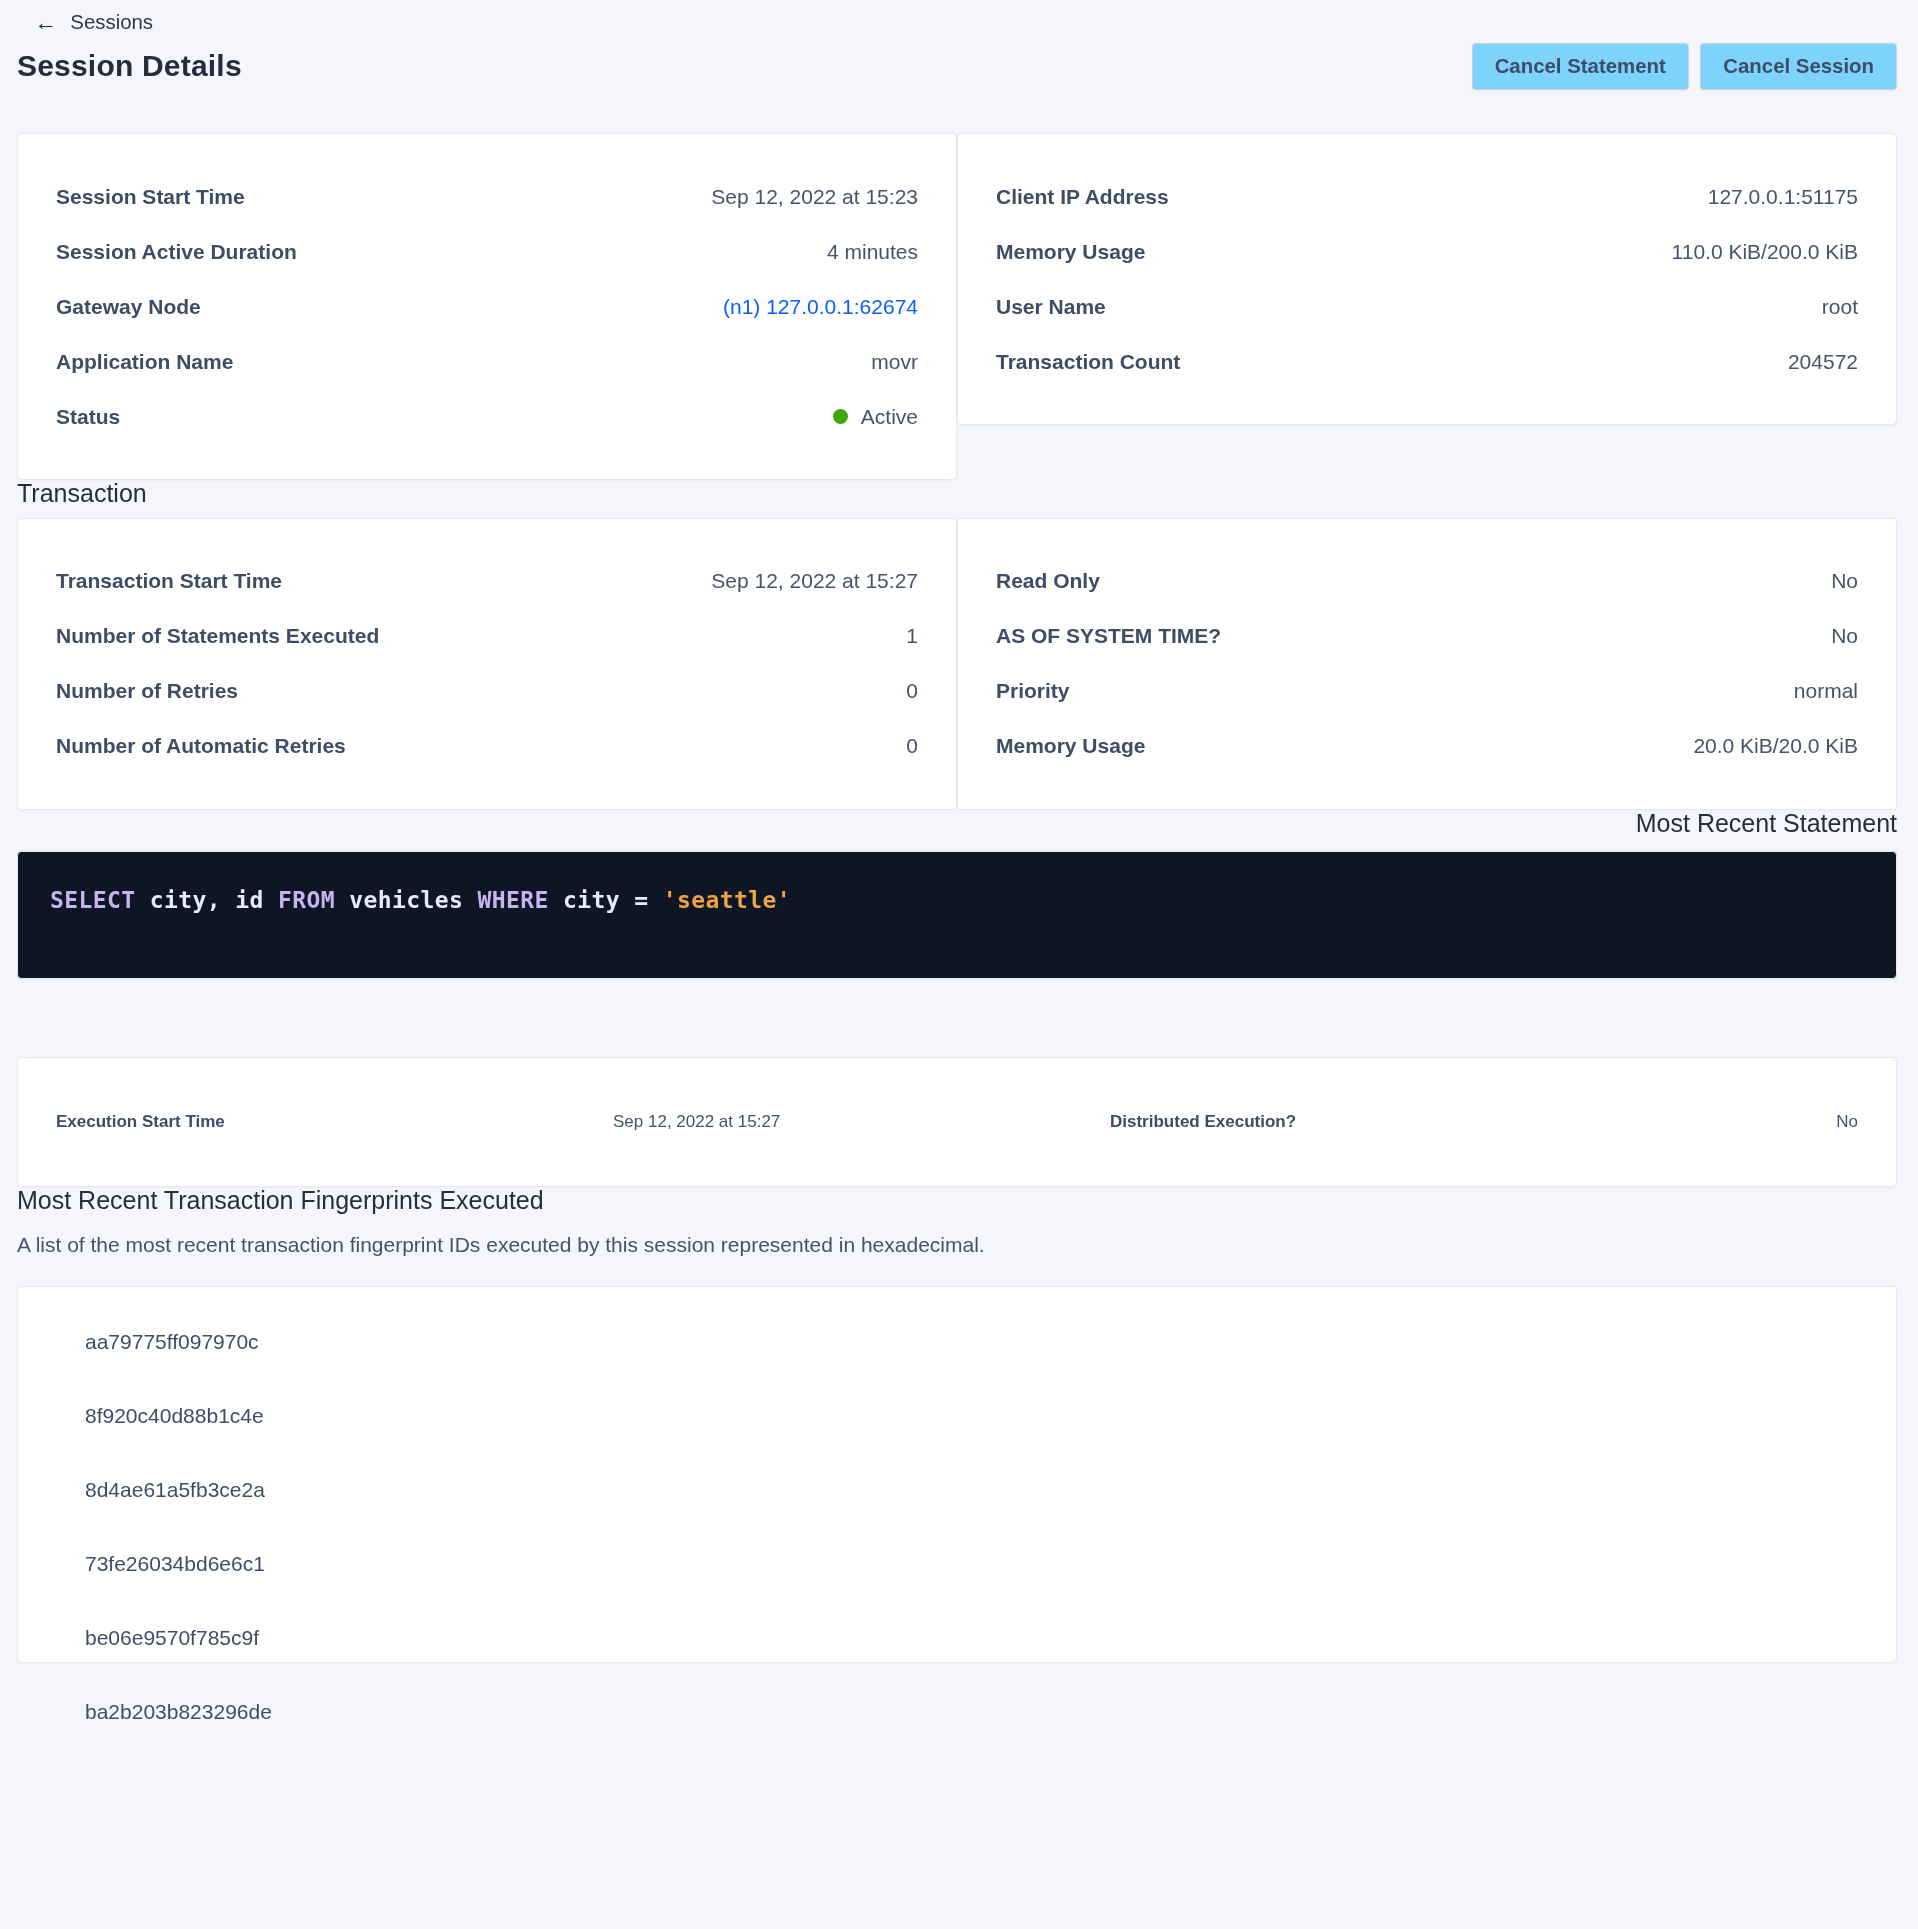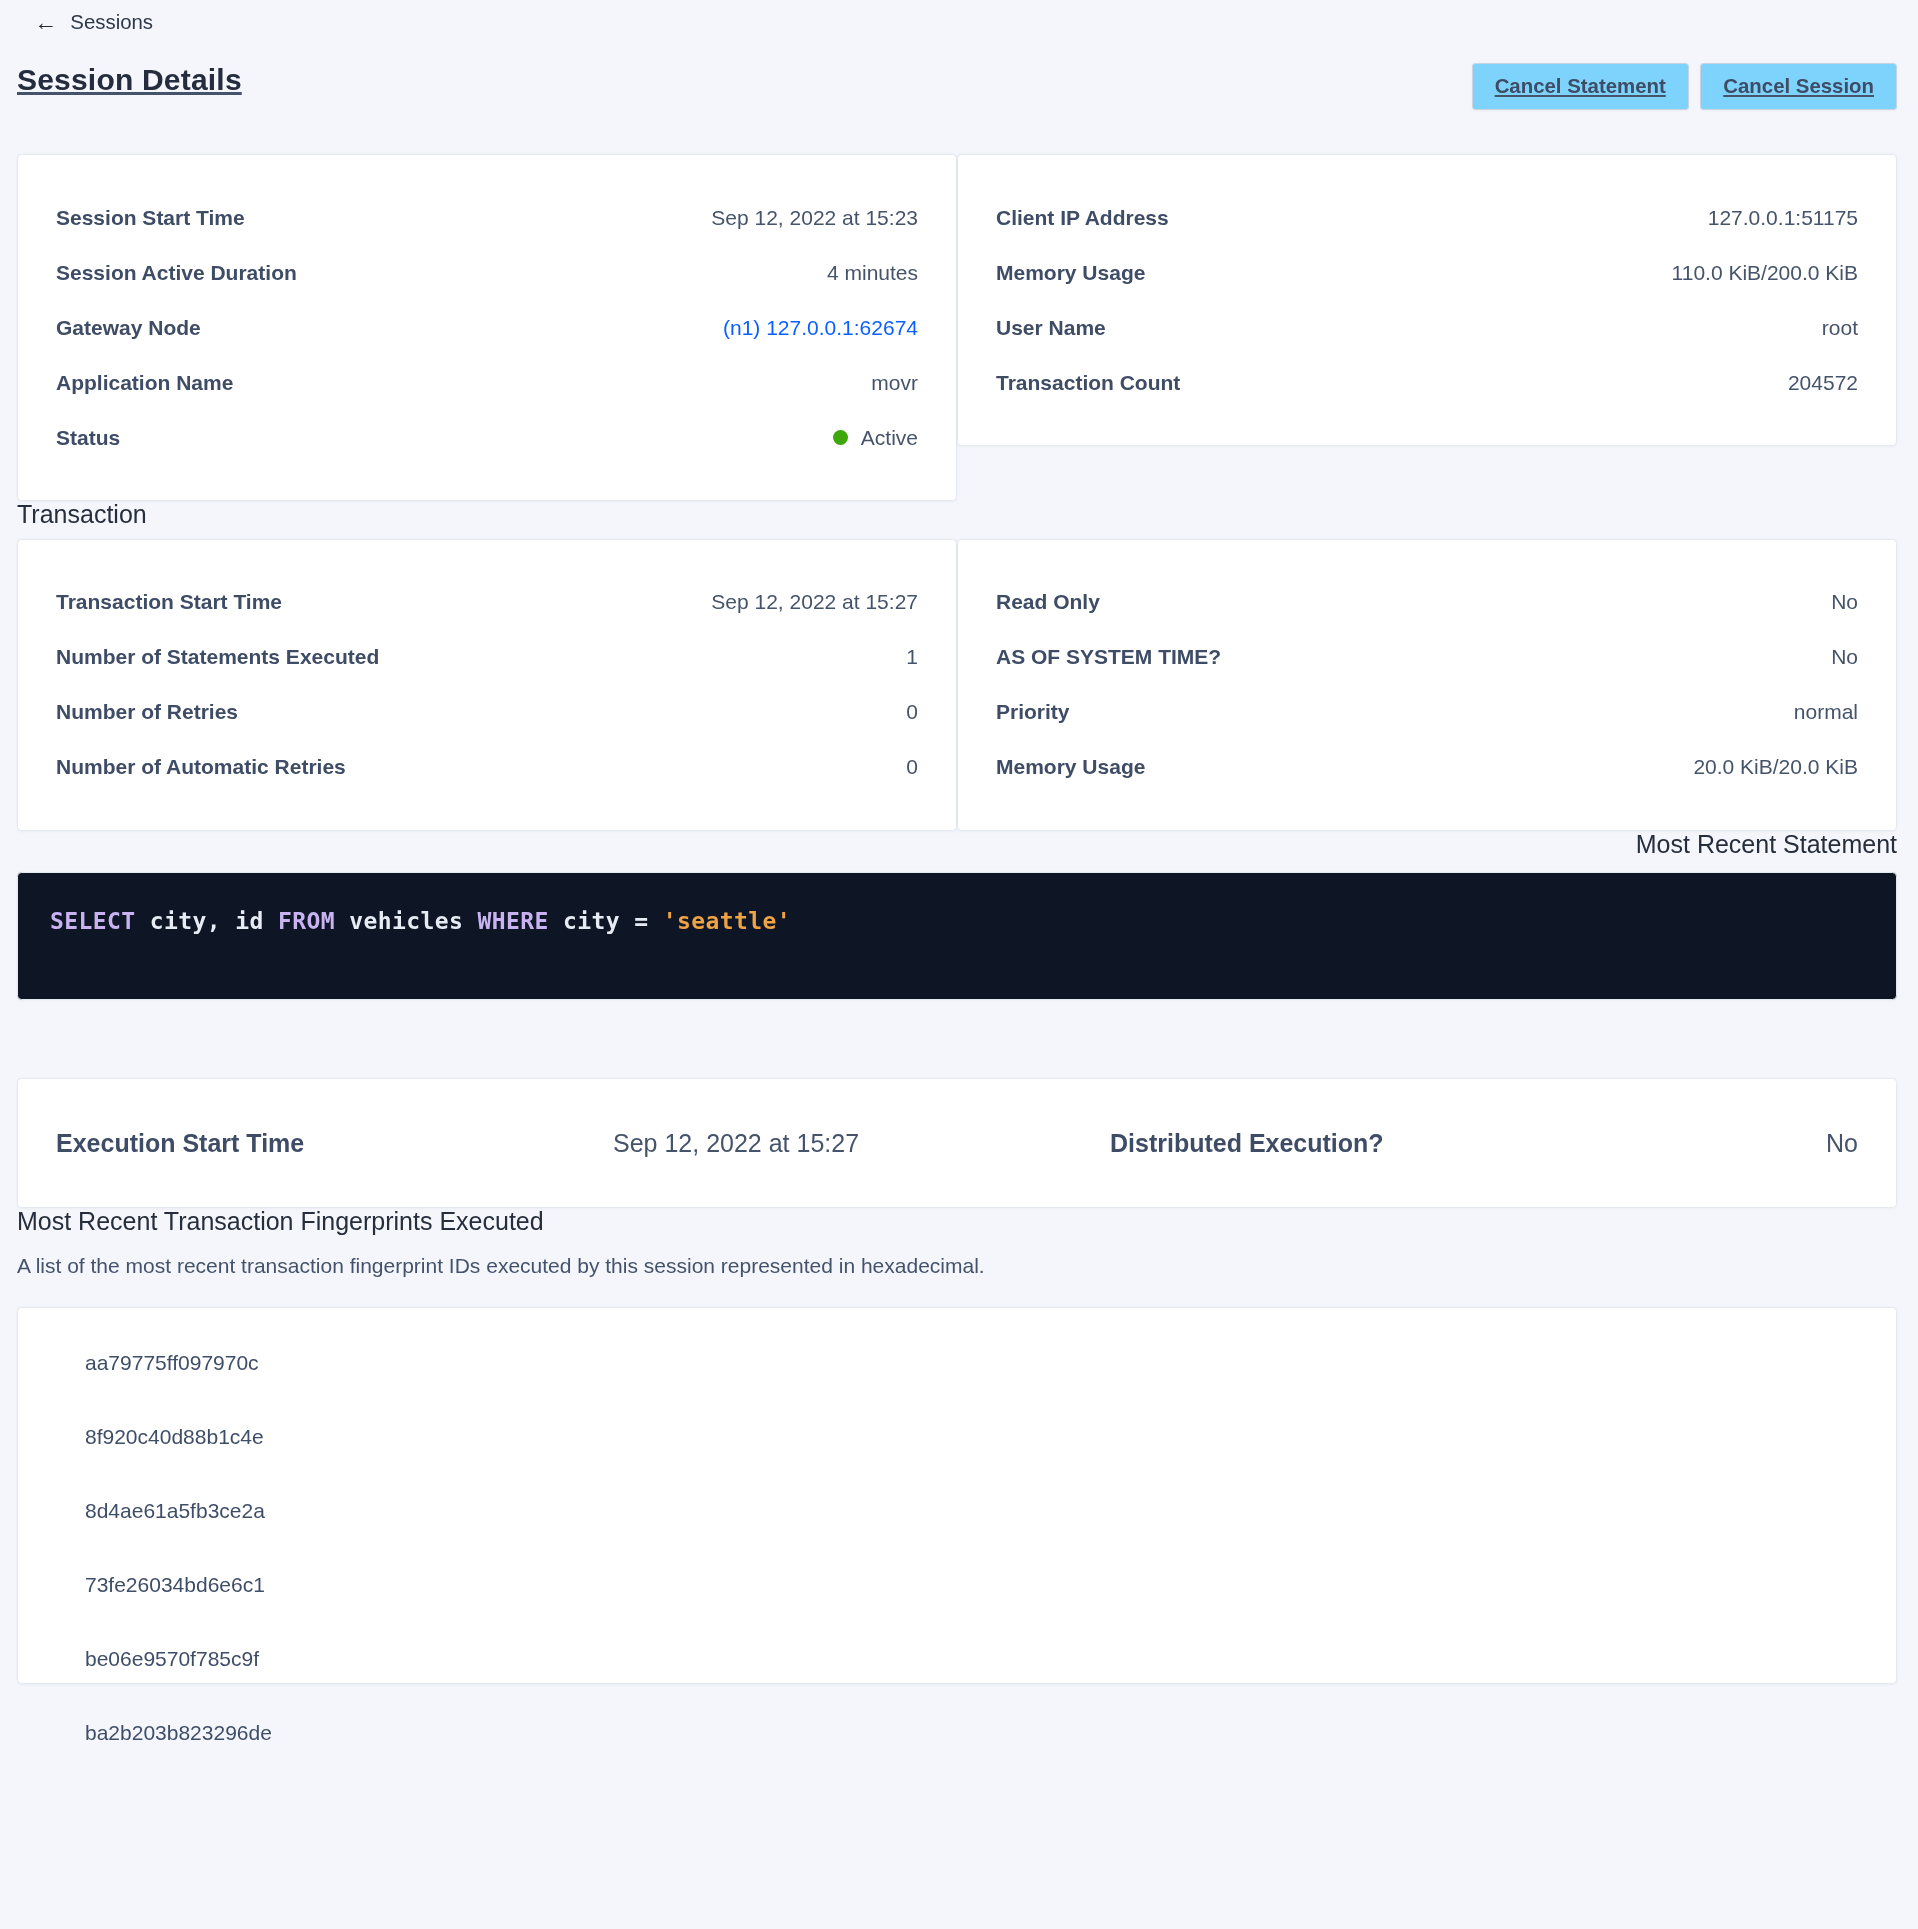--- a/index.html
+++ b/index.html
@@ -14,21 +14,21 @@
 
   
   .breadcrumb {
     display: inline-flex; align-items: center; gap: 13.3px;
     margin-left: 17px; font-size: 20.4px; color: #2e3847;
     text-decoration: none; cursor: pointer; height: 26.6px;
   }
   .breadcrumb .arrow { font-size: 23px; line-height: 1; color: #242a35; }
 
   
-  .titlebar { display: flex; justify-content: space-between; margin-top: 28px; height: 48px; text-decoration: underline; }
+  .titlebar { display: flex; justify-content: space-between; align-items: center; margin-top: 7px; height: 48px; }
   h1.page-title { margin: 0; font-size: 30px; font-weight: 700; color: #242c3d; letter-spacing: 0.2px; }
   .actions { display: flex; gap: 11.5px; }
   .btn {
     display: inline-flex; align-items: center; height: 47px; padding: 0 22px;
     background: #7dd3fc; border: 0.9px solid #ccd3e0; border-radius: 3.5px;
     font-family: inherit; font-size: 20.4px; font-weight: 700; color: #3e4c66;
     cursor: pointer; box-shadow: 0 0.9px 1.8px rgba(40,60,90,.05);
   }
 
   
@@ -64,21 +64,21 @@
     font-size: 23px; font-weight: 600; letter-spacing: 0.4px;
     white-space: pre; color: #e7ebf3;
   }
   .kw { color: #c8b3f0; }
   .str { color: #f0a342; }
 
   
   .exec-card {
     margin-top: 78px; height: 130px; padding: 0 38px;
     display: grid; grid-template-columns: 557px 497px auto 1fr; align-items: center;
-    font-size: 25px;
+    font-size: 17px;
   }
   .exec-card .kv-value { text-align: left; }
   .exec-card .kv-value.right { text-align: right; }
 
   
   .fp-card { margin-top: 28px; padding: 17.7px 38px 17.7px 67px; height: 377px; }
   .fp-item { height: 74px; display: flex; align-items: center; font-size: 21px; color: #3f4e68; }
 </style>
 </head>
 <body>

